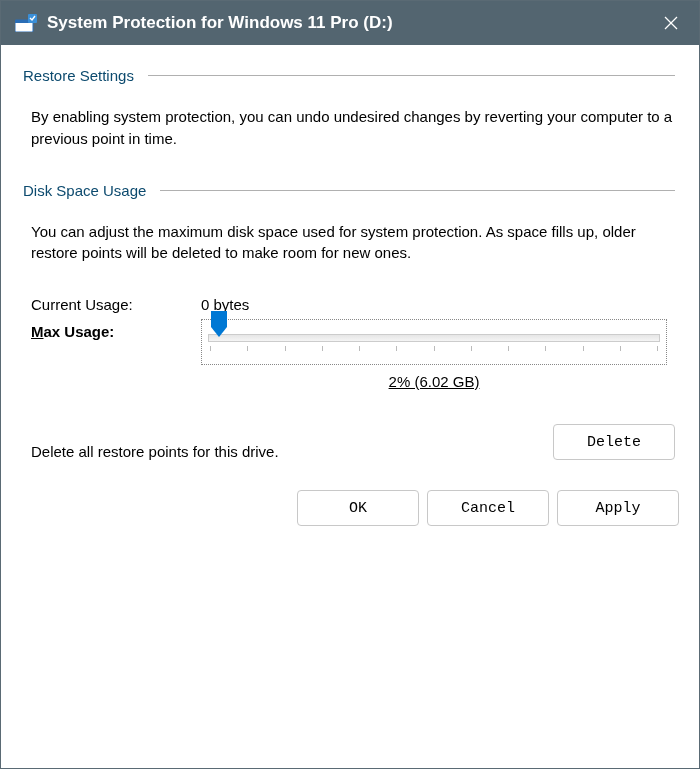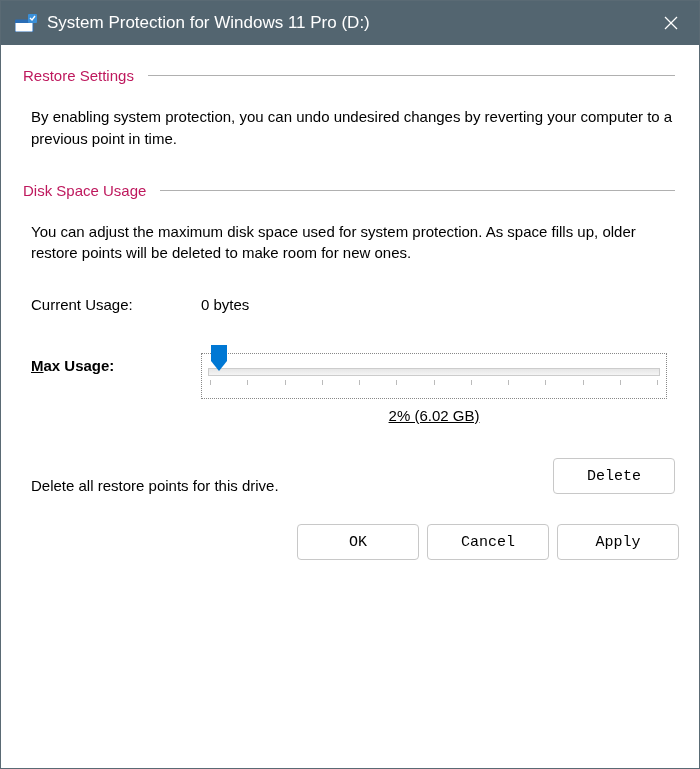--- a/index.html
+++ b/index.html
@@ -25,41 +25,41 @@
       width: 22px;
       height: 18px;
       margin-right: 10px;
       display: flex;
       align-items: center;
       justify-content: center;
     }
     .titlebar-title {
       flex: 1;
       font-size: 17px;
-      font-weight: 400;
+      font-weight: 700;
     }
     .close-btn {
       width: 56px;
       height: 44px;
       display: flex;
       align-items: center;
       justify-content: center;
       cursor: pointer;
     }
     .content {
       padding: 22px 24px 16px 22px;
     }
     .section-header {
       display: flex;
       align-items: center;
       margin-bottom: 22px;
     }
     .section-title {
       font-size: 15px;
-      color: #be185d;
+      color: #0c4a6e;
       margin-right: 14px;
       white-space: nowrap;
     }
     .section-line {
       flex: 1;
       height: 1px;
       background: #b0b0b0;
     }
     .description {
       padding-left: 8px;
@@ -88,21 +88,21 @@
     .radio-circle.selected {
       border: 5.5px solid #0078d4;
       background: #fff;
     }
     .disk-section .description {
     }
     .usage-row {
       display: flex;
       align-items: center;
       padding-left: 8px;
-      margin-bottom: 40px;
+      margin-bottom: 6px;
     }
     .usage-label {
       width: 170px;
     }
     .slider-row {
       display: flex;
       align-items: flex-start;
       padding-left: 8px;
     }
     .slider-label {

